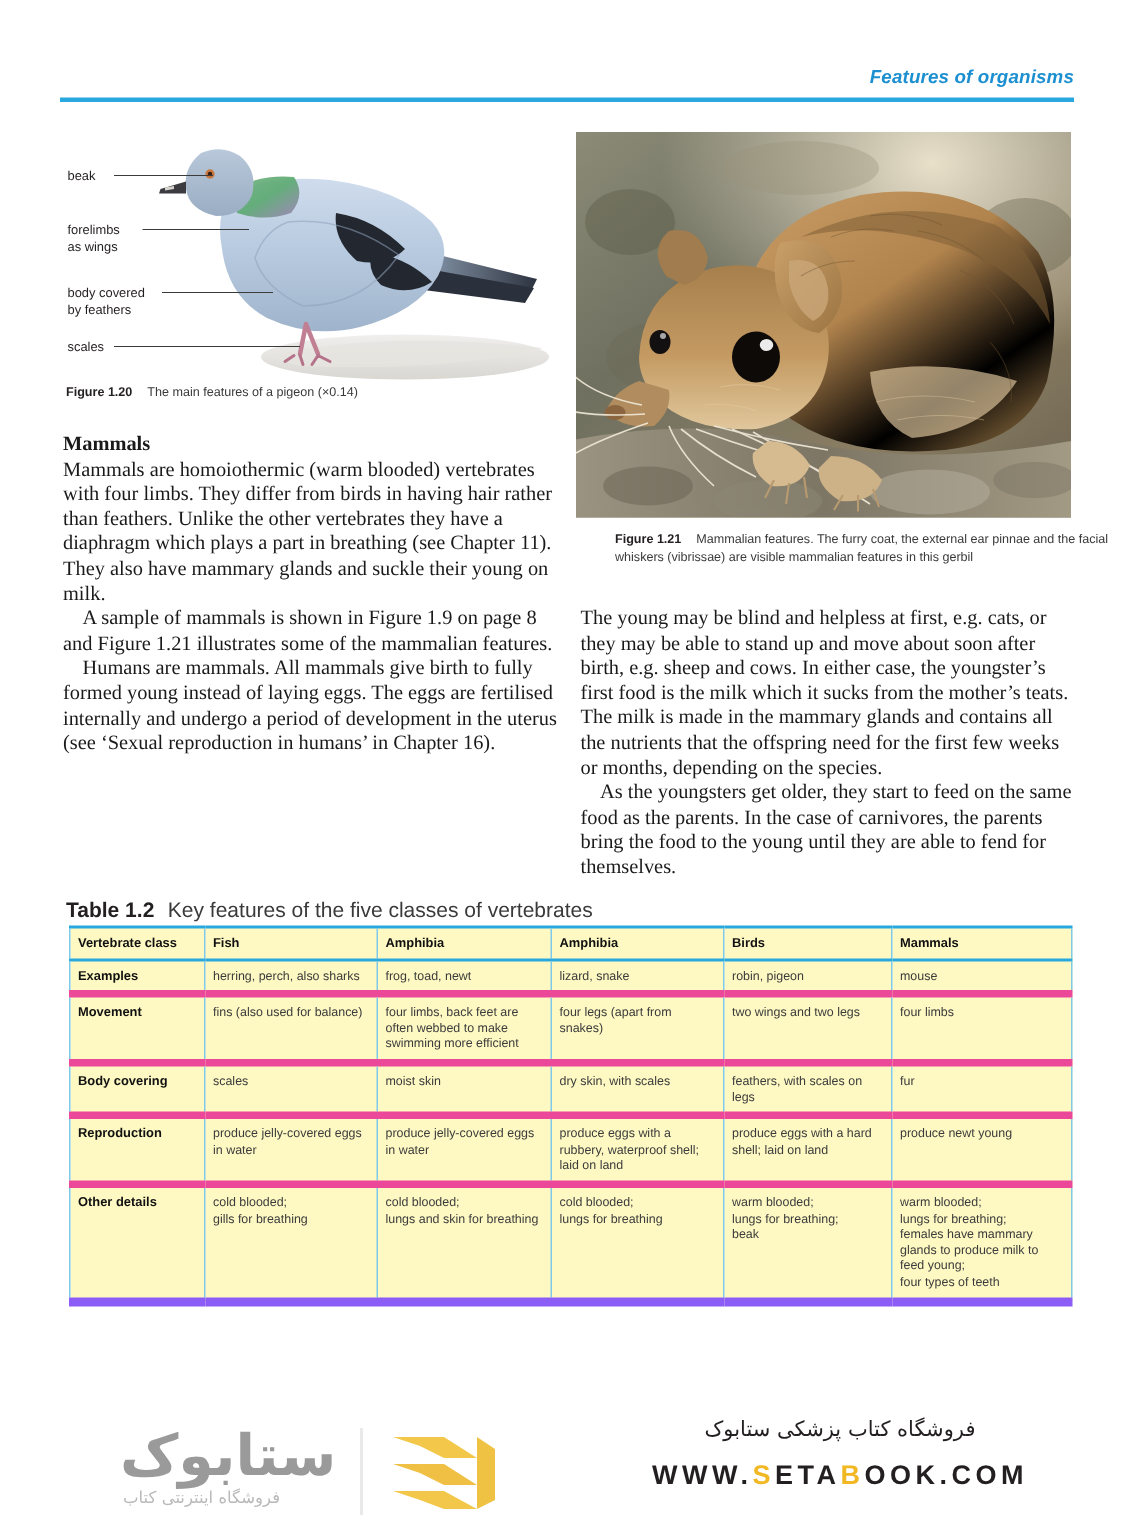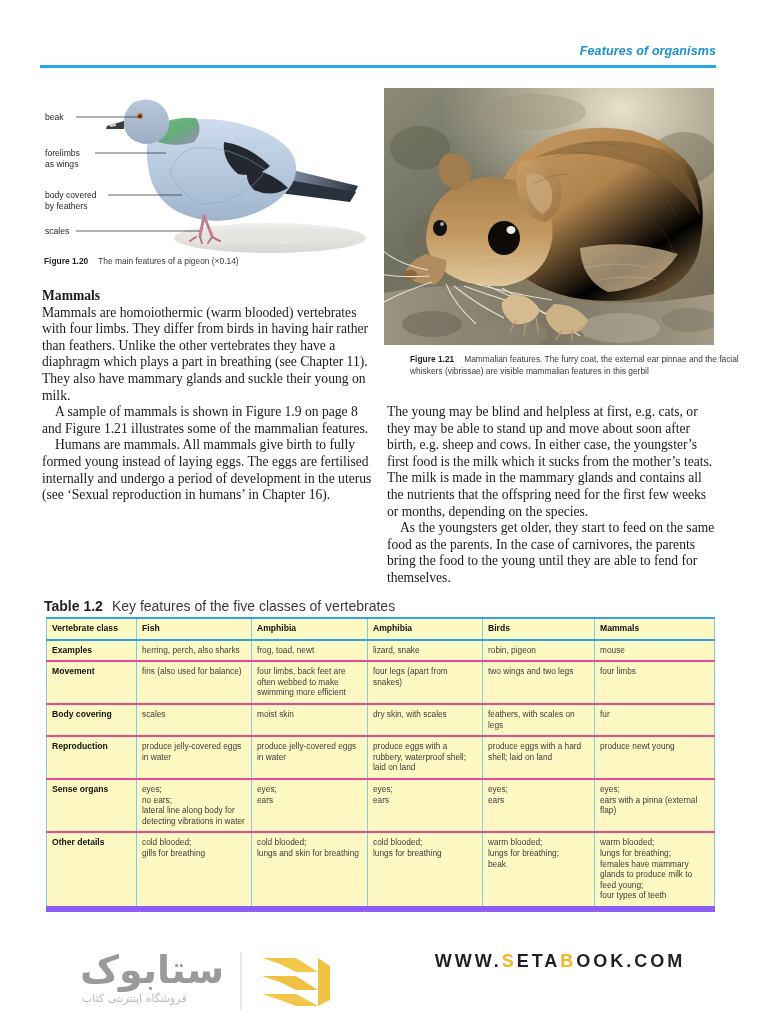--- a/index.html
+++ b/index.html
@@ -177,21 +177,21 @@
   }
   table.vtab tbody td.rowhead {
     color: #111111;
     font-weight: 700;
     font-size: 8.6px;
   }
   table.vtab tbody tr td {
     border-bottom: 2px solid #29a8e0;
   }
   table.vtab tbody tr:not(.last) td {
-    border-bottom: 2px solid #ec4899;
+    border-bottom: 5px solid #ec4899;
   }
   table.vtab tbody tr.last td {
     border-bottom: 6px solid #8b5cf6;
   }
   .c0 { width: 90px; }
   .c1 { width: 115px; }
   .c2 { width: 116px; }
   .c3 { width: 115px; }
   .c4 { width: 112px; }
   .c5 { width: 120px; }
@@ -532,34 +532,20 @@
           <td class="cell-lines">fur</td>
         </tr>
         <tr>
           <td class="rowhead">Reproduction</td>
           <td class="cell-lines">produce jelly-covered eggs in water</td>
           <td class="cell-lines">produce jelly-covered eggs in water</td>
           <td class="cell-lines">produce eggs with a rubbery, waterproof shell; laid on land</td>
           <td class="cell-lines">produce eggs with a hard shell; laid on land</td>
           <td class="cell-lines">produce newt young</td>
         </tr>
-        <tr>
-          <td class="rowhead">Sense organs</td>
-          <td class="cell-lines">eyes;
-no ears;
-lateral line along body for detecting vibrations in water</td>
-          <td class="cell-lines">eyes;
-ears</td>
-          <td class="cell-lines">eyes;
-ears</td>
-          <td class="cell-lines">eyes;
-ears</td>
-          <td class="cell-lines">eyes;
-ears with a pinna (external flap)</td>
-        </tr>
         <tr class="last">
           <td class="rowhead">Other details</td>
           <td class="cell-lines">cold blooded;
 gills for breathing</td>
           <td class="cell-lines">cold blooded;
 lungs and skin for breathing</td>
           <td class="cell-lines">cold blooded;
 lungs for breathing</td>
           <td class="cell-lines">warm blooded;
 lungs for breathing;
@@ -581,20 +567,21 @@
       <div class="brand-divider"></div>
       <svg class="brand-chevrons" viewBox="0 0 76 56">
         <path d="M4 4 L38 4 L60 18 L38 18 L22 10 Z" fill="#f3c84a"></path>
         <path d="M4 22 L38 22 L60 36 L38 36 L22 28 Z" fill="#efc043"></path>
         <path d="M4 40 L38 40 L60 52 L38 52 L22 46 Z" fill="#f3c84a"></path>
         <path d="M60 4 L72 12 L72 46 L60 52 Z" fill="#f0c244"></path>
       </svg>
     </div>
 
     <div class="brand-right">
+      <div class="brand-fa-line">فروشگاه کتاب پزشکی ستابوک</div>
       <div class="brand-url">
         <span>WWW.</span><span class="hl">S</span><span>ETA</span><span class="hl">B</span><span>OOK.COM</span>
       </div>
     </div>
 
   </div>
 
 </div>
 
 </body></html>

